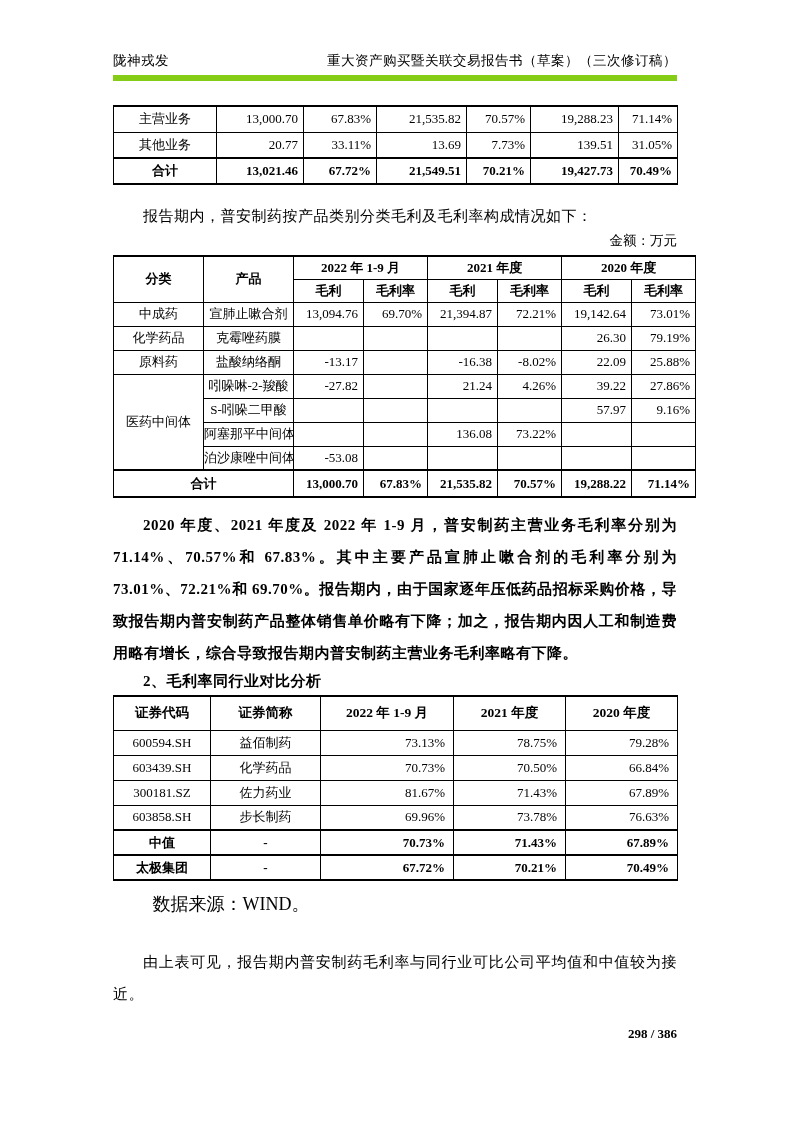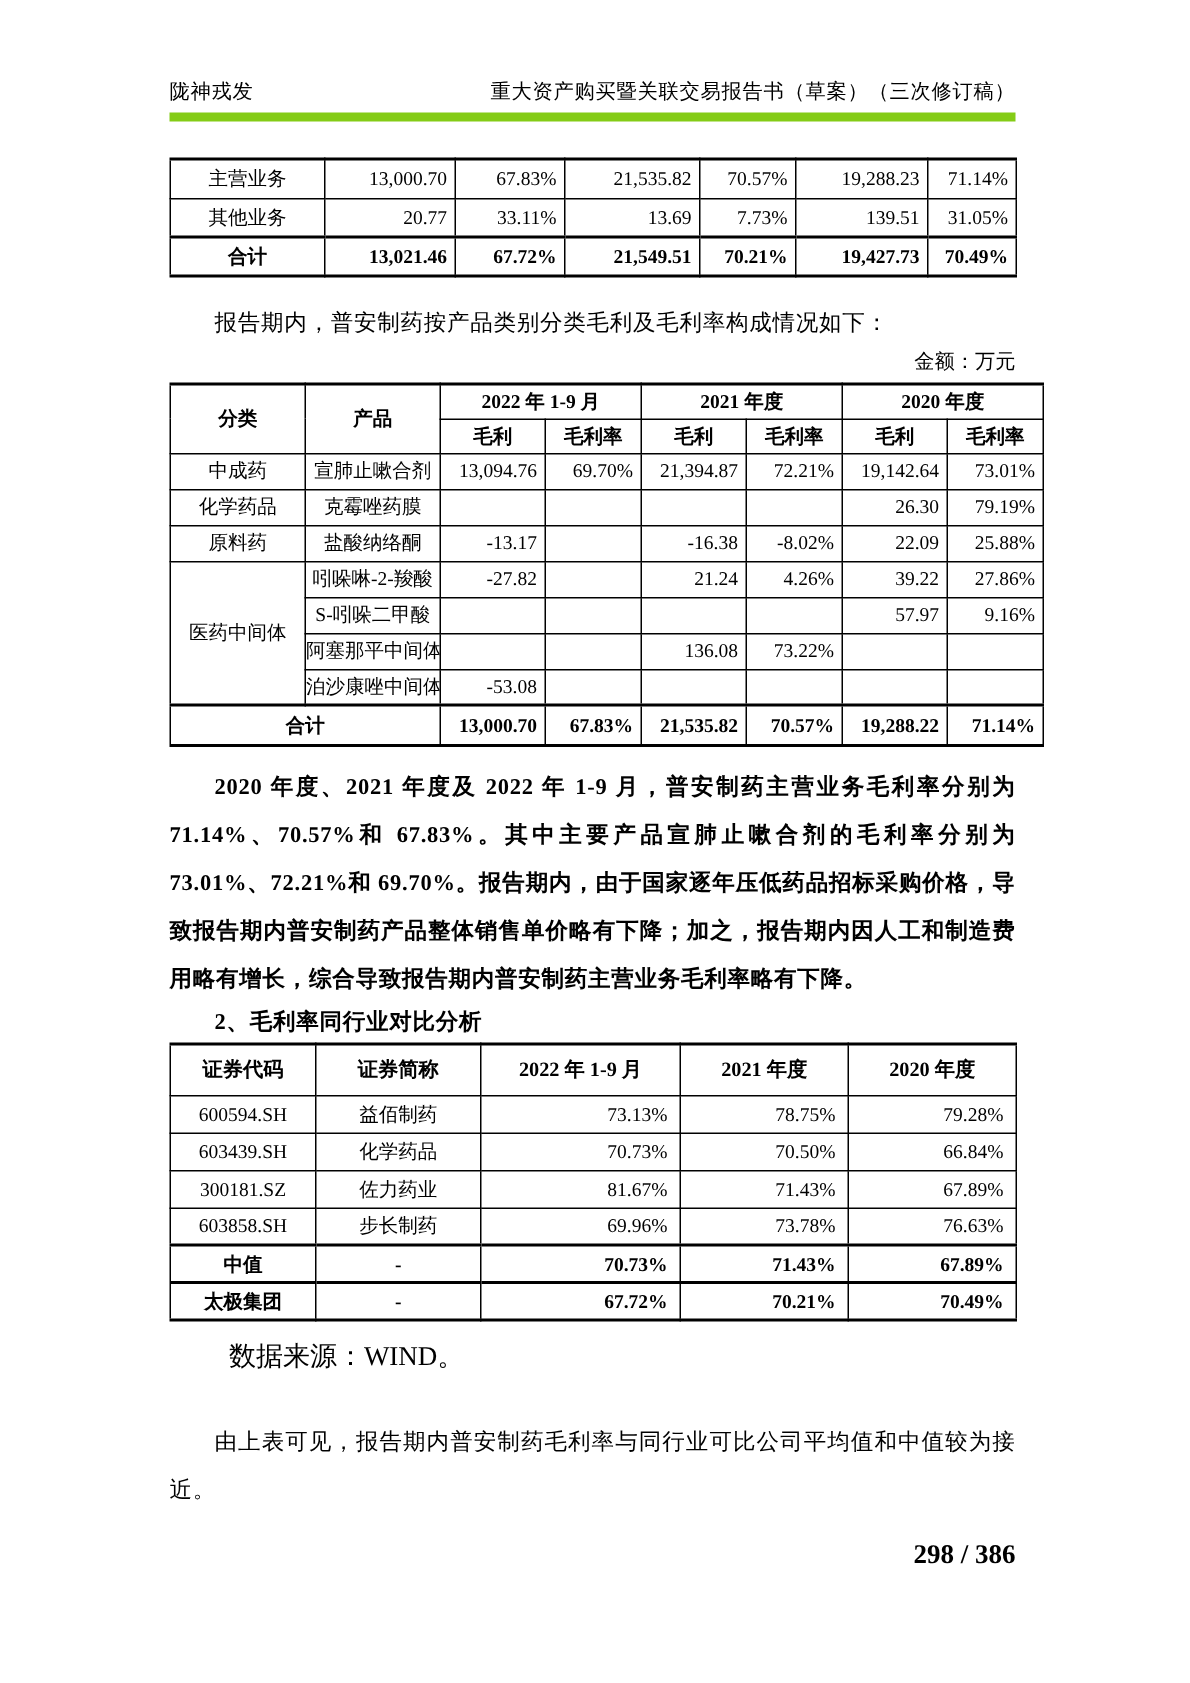--- a/index.html
+++ b/index.html
@@ -83,21 +83,21 @@
     text-indent: 2em;
     margin: 3px 0 0 0;
     letter-spacing: 0.5px;
   }
   .source-note {
     font-size: 18px;
     margin: 11px 0 0 0;
     text-indent: 2.2em;
   }
   .page-number {
-    font-size: 18px;
+    font-size: 13px;
     font-weight: bold;
     text-align: right;
     margin-top: 16px;
   }
 </style>
 </head>
 <body>
 
 <div class="page">
 

